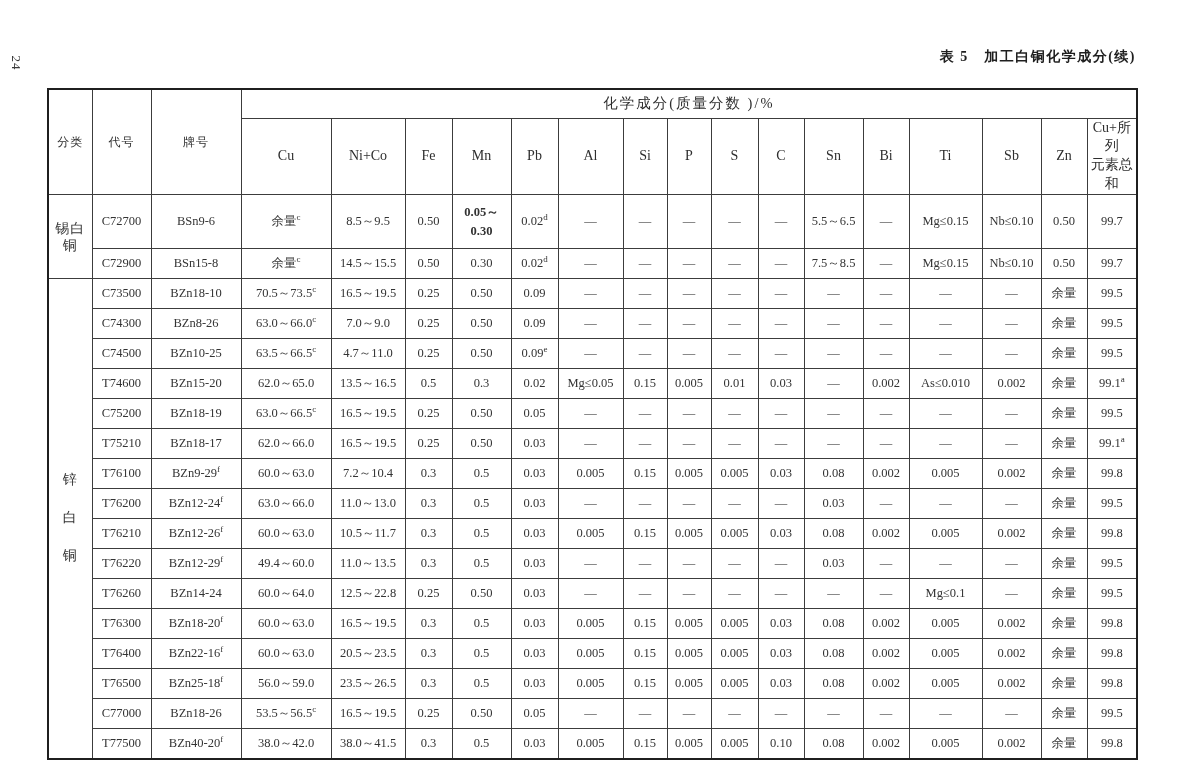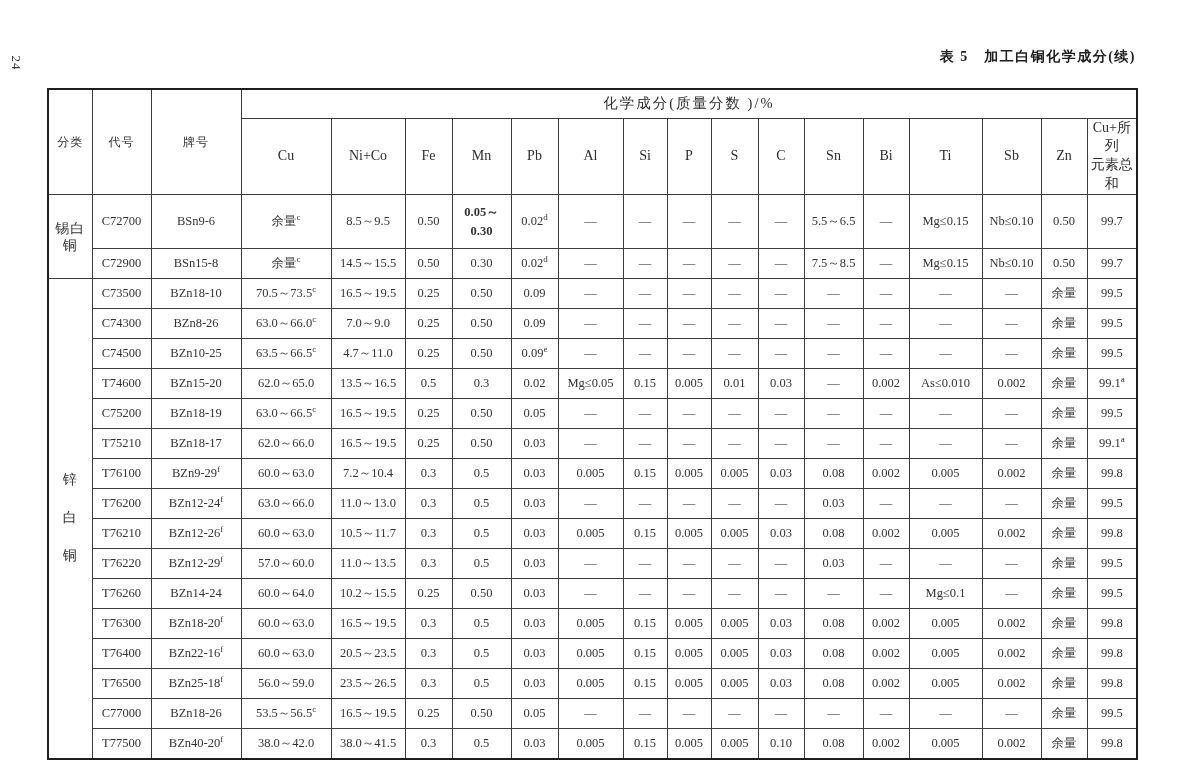--- a/index.html
+++ b/index.html
@@ -335,42 +335,42 @@
         <td>0.08</td>
         <td>0.002</td>
         <td>0.005</td>
         <td>0.002</td>
         <td>余量</td>
         <td>99.8</td>
       </tr>
       <tr style="height:30px">
         <td>T76220</td>
         <td>BZn12-29<sup>f</sup></td>
-        <td>57.0～60.0</td>
+        <td>49.4～60.0</td>
         <td>11.0～13.5</td>
         <td>0.3</td>
         <td>0.5</td>
         <td>0.03</td>
         <td><span class="dash">—</span></td>
         <td><span class="dash">—</span></td>
         <td><span class="dash">—</span></td>
         <td><span class="dash">—</span></td>
         <td><span class="dash">—</span></td>
         <td>0.03</td>
         <td><span class="dash">—</span></td>
         <td><span class="dash">—</span></td>
         <td><span class="dash">—</span></td>
         <td>余量</td>
         <td>99.5</td>
       </tr>
       <tr style="height:30px">
         <td>T76260</td>
         <td>BZn14-24</td>
         <td>60.0～64.0</td>
-        <td>10.2～15.5</td>
+        <td>12.5～22.8</td>
         <td>0.25</td>
         <td>0.50</td>
         <td>0.03</td>
         <td><span class="dash">—</span></td>
         <td><span class="dash">—</span></td>
         <td><span class="dash">—</span></td>
         <td><span class="dash">—</span></td>
         <td><span class="dash">—</span></td>
         <td><span class="dash">—</span></td>
         <td><span class="dash">—</span></td>

